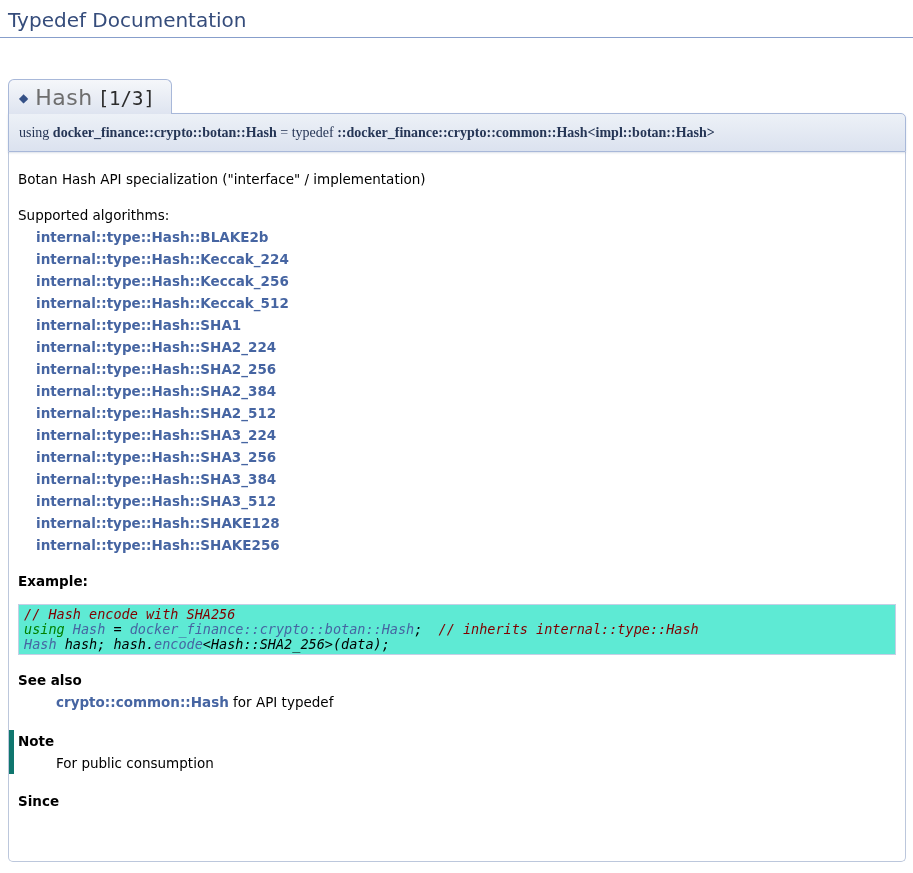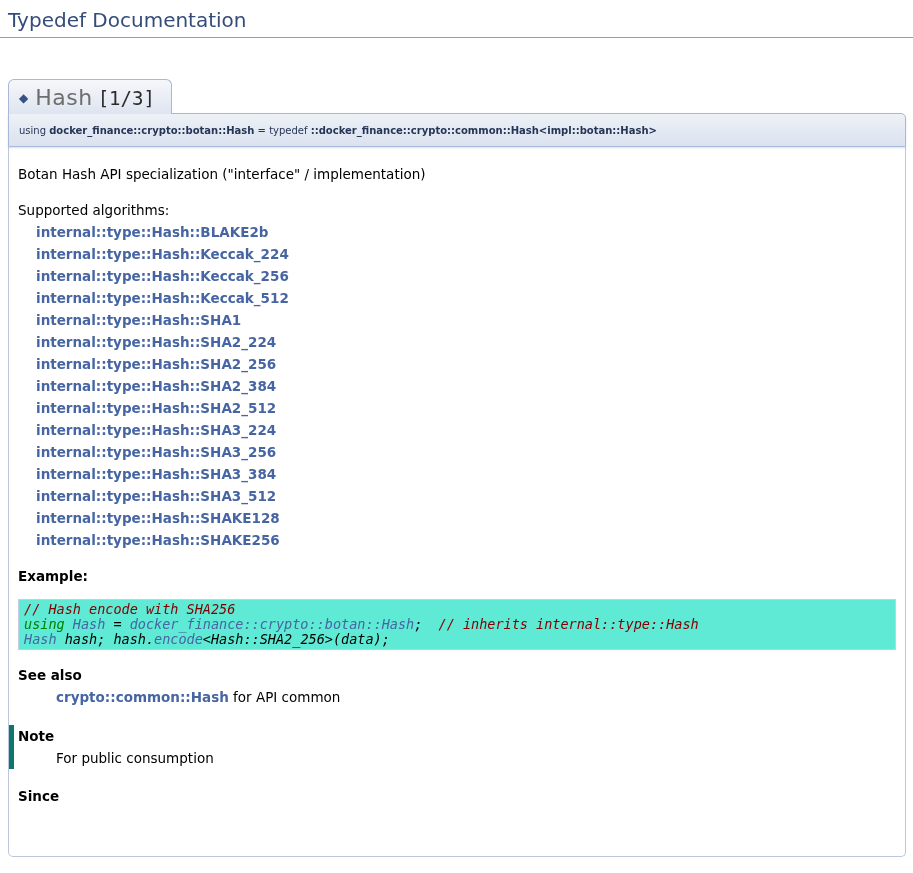--- a/index.html
+++ b/index.html
@@ -55,24 +55,25 @@
     margin-left: 5px;
   }
 
   .memproto {
     position: relative;
     z-index: 1;
     border: 1px solid #A8B8D9;
     border-top-right-radius: 5px;
     background: linear-gradient(#EDF1F7, #DBE2EF);
     padding: 11px 10px 10px 10px;
-    font-size: 10px;
+    font-size: 14px;
     color: #253555;
     white-space: pre-wrap;
     box-shadow: 0 1px 2px rgba(120,135,170,0.25);
+    font-family: Liberation Serif, serif;
   }
   .memproto b { color: #253555; }
 
   .memdoc {
     position: relative;
     z-index: 0;
     border: 1px solid #BCC7DC;
     border-top: none;
     border-radius: 0 0 5px 5px;
     background: #ffffff;
@@ -159,21 +160,21 @@
         <div class="algo-line"><a class="algo-link">internal::type::Hash::SHAKE128</a></div>
         <div class="algo-line"><a class="algo-link">internal::type::Hash::SHAKE256</a></div>
       </div>
 
     <p><span class="example-label">Example:</span></p>
 
     <div class="fragment"><div class="code-line"><span class="tok-comment">// Hash encode with SHA256</span></div><div class="code-line"><span class="tok-keyword">using</span><span class="tok-plain"> </span><a class="tok-link">Hash</a><span class="tok-plain"> = </span><a class="tok-link">docker_finance::crypto::botan::Hash</a><span class="tok-plain">;  </span><span class="tok-comment">// inherits internal::type::Hash</span></div><div class="code-line"><a class="tok-link">Hash</a><span class="tok-plain"> hash; hash.</span><a class="tok-link">encode</a><span class="tok-plain">&lt;Hash::SHA2_256&gt;(data);</span></div></div>
 
     <dl class="see">
       <dt>See also</dt>
-      <dd><a class="see-link">crypto::common::Hash</a><span> for API common</span></dd>
+      <dd><a class="see-link">crypto::common::Hash</a><span> for API typedef</span></dd>
     </dl>
 
     <dl class="note">
       <dt>Note</dt>
       <dd>For public consumption</dd>
     </dl>
 
     <dl class="since">
       <dt>Since</dt>
     </dl>

